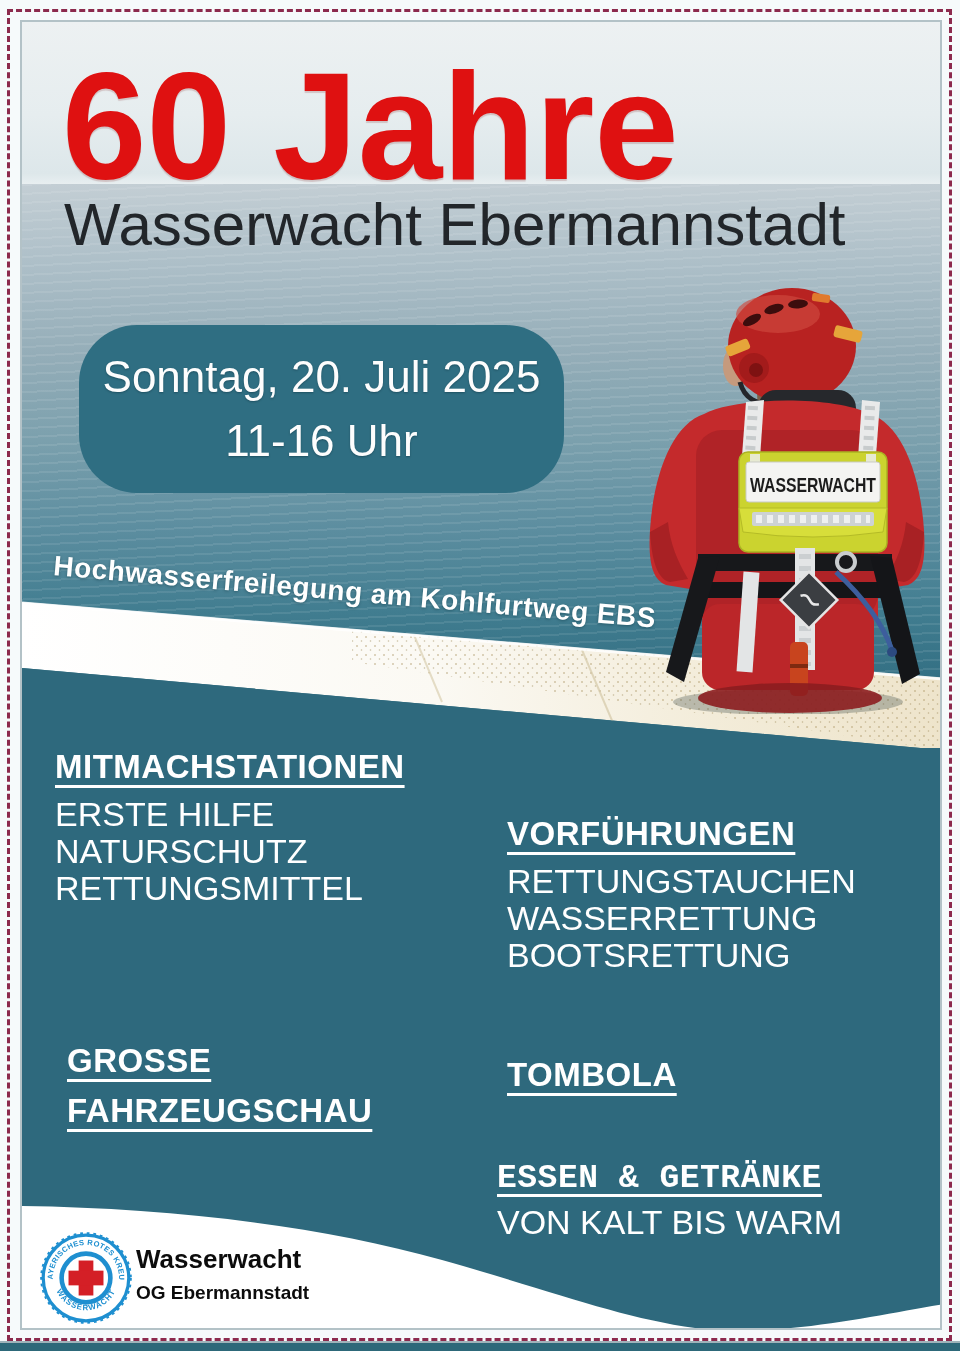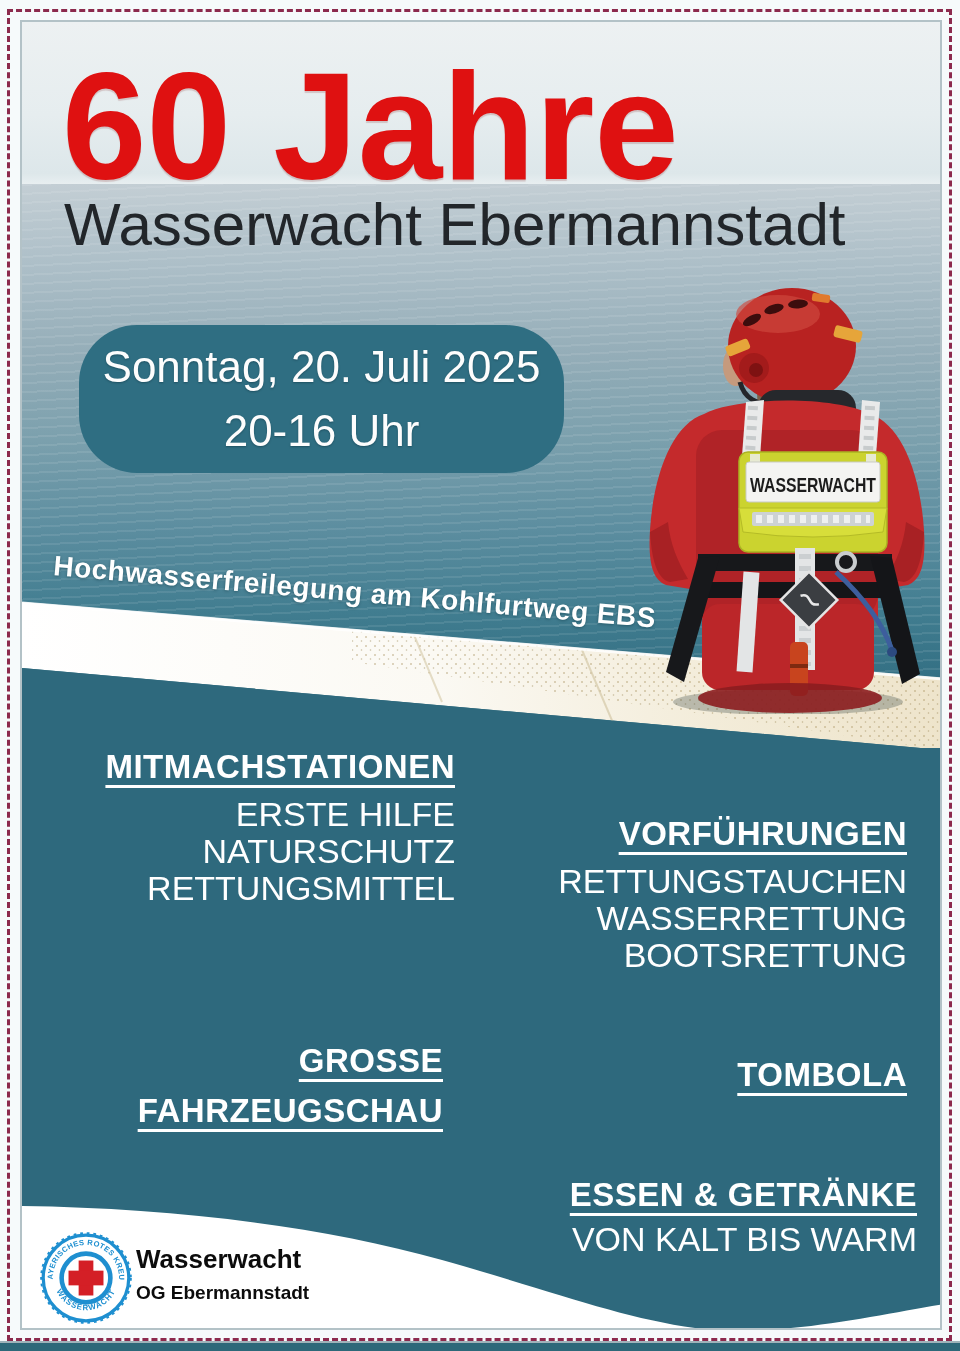--- a/index.html
+++ b/index.html
@@ -35,69 +35,69 @@
   .title{
     position:absolute;left:40px;top:28px;z-index:4;
     font-size:152px;line-height:1;color:#df1111;font-weight:bold;
     text-shadow:0 2px 1px rgba(110,0,0,.18);white-space:nowrap;
   }
   .subtitle{
     position:absolute;left:42px;top:168px;z-index:4;
     font-size:60px;color:#22262a;white-space:nowrap;
   }
   .badge{
-    position:absolute;left:57px;top:303px;width:485px;height:148px;z-index:4;
+    position:absolute;left:57px;top:303px;width:485px;height:168px;z-index:4;
     background:#2f6e82;border-radius:58px;
     display:flex;flex-direction:column;justify-content:center;align-items:center;
     color:#fdfdfd;font-size:44px;line-height:64px;text-align:center;
     text-shadow:0 1px 2px rgba(0,30,40,.35);
   }
   .banner{
     position:absolute;left:33px;top:528px;z-index:5;
     font-size:28px;font-weight:bold;color:#fff;white-space:nowrap;
     transform:rotate(5deg);transform-origin:left top;
     text-shadow:0 1px 3px rgba(0,40,50,.4);letter-spacing:.5px;
   }
   .ledge-svg{position:absolute;left:0;top:540px;z-index:2;}
   .person-svg{position:absolute;left:618px;top:260px;z-index:3;}
   .teal-main{position:absolute;left:0;top:726px;right:0;bottom:0;background:#2e697d;z-index:2;}
-  .tblock{position:absolute;z-index:6;color:#fff;text-align:right;}
+  .tblock{position:absolute;z-index:6;color:#fff;text-align:left;}
   .tblock .h{
     font-size:33px;font-weight:bold;
     text-decoration:underline;text-decoration-thickness:3px;text-underline-offset:7px;
     margin:0 0 10px 0;letter-spacing:.5px;
   }
   .tblock .li{font-size:34px;line-height:37px;font-weight:normal;}
   .col-left{left:33px;top:726px;width:400px;}
   .col-right{left:485px;top:793px;width:400px;}
   .fahrzeug{left:33px;top:1008px;width:400px;}
   .fahrzeug .h{margin:12px;line-height:38px;}
   .tombola{left:485px;top:1007px;width:400px;margin-top:27px;}
   .essen{left:475px;top:1138px;width:420px;}
-  .essen .h{margin:16px 0 6px 0;}
+  .essen .h{margin:0 0 6px 0;font-family:Liberation Mono, monospace;}
   .essen .li{line-height:38px;}
   .curve-svg{position:absolute;left:0;top:1170px;z-index:7;}
   .logo-svg{position:absolute;left:18px;top:1210px;z-index:8;}
   .org-name{position:absolute;left:114px;top:1222px;z-index:8;font-size:26px;font-weight:bold;color:#0c0c0c;}
   .org-unit{position:absolute;left:114px;top:1260px;z-index:8;font-size:19px;font-weight:bold;color:#0c0c0c;}
 </style>
 </head>
 <body>
 
 <div class="poster">
 
   <div class="sky"></div>
   <div class="sea"></div>
 
   <div class="title">60 Jahre</div>
   <div class="subtitle">Wasserwacht Ebermannstadt</div>
 
   <div class="badge">
     <span>Sonntag, 20. Juli 2025</span>
-    <span>20-16 Uhr</span>
+    <span>11-16 Uhr</span>
   </div>
 
   <div class="banner">Hochwasserfreilegung am Kohlfurtweg EBS</div>
 
   <svg class="ledge-svg" width="922" height="190" viewBox="0 0 922 190">
     <defs>
       <linearGradient id="sand" x1="0" y1="0" x2="1" y2="0">
         <stop offset="0" stop-color="#ffffff"></stop>
         <stop offset="0.45" stop-color="#fbf9f3"></stop>
         <stop offset="0.75" stop-color="#f3ecd9"></stop>

